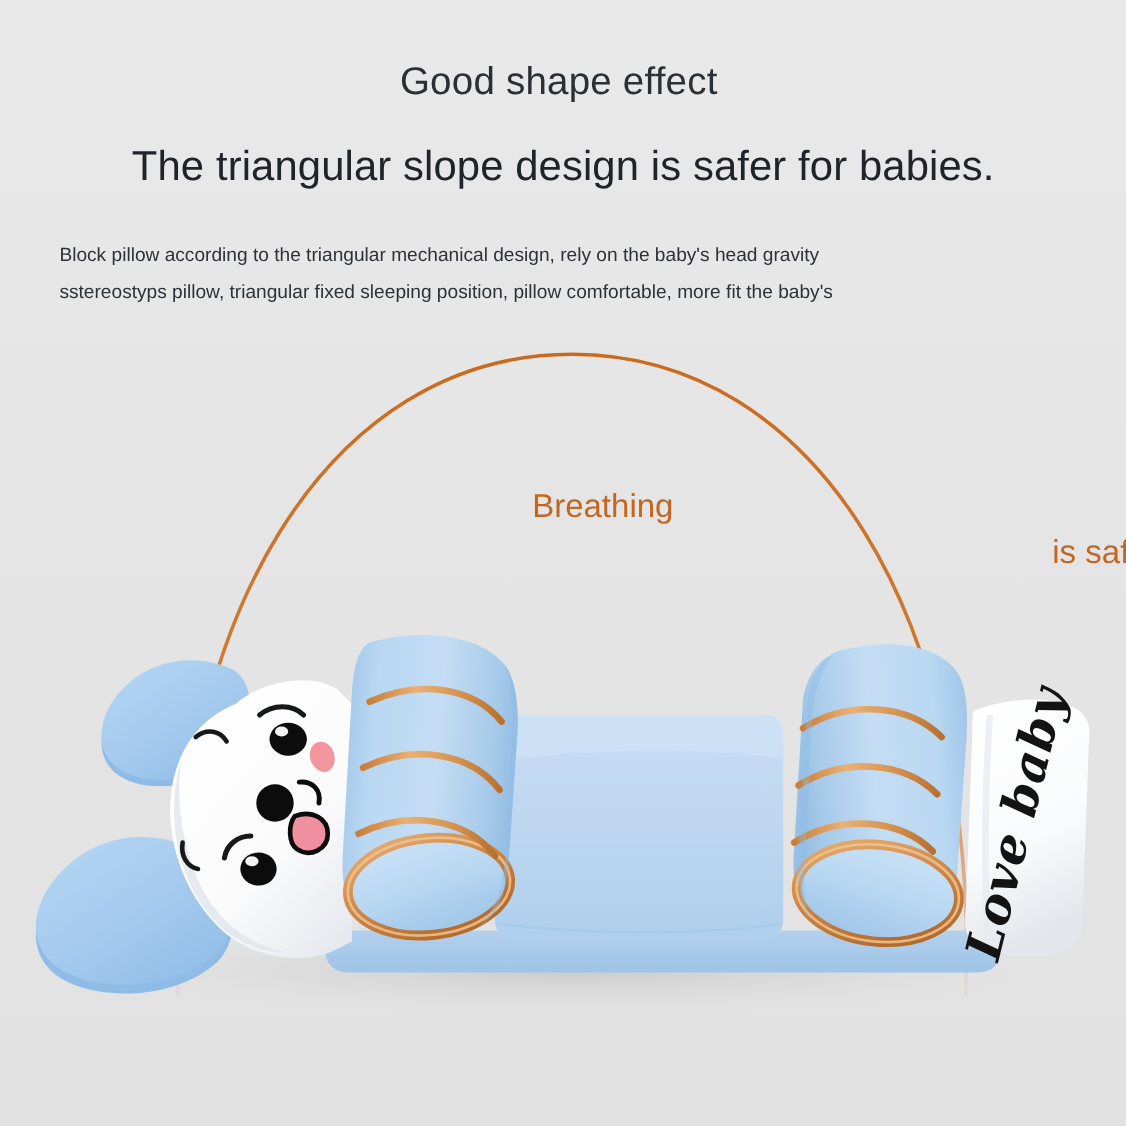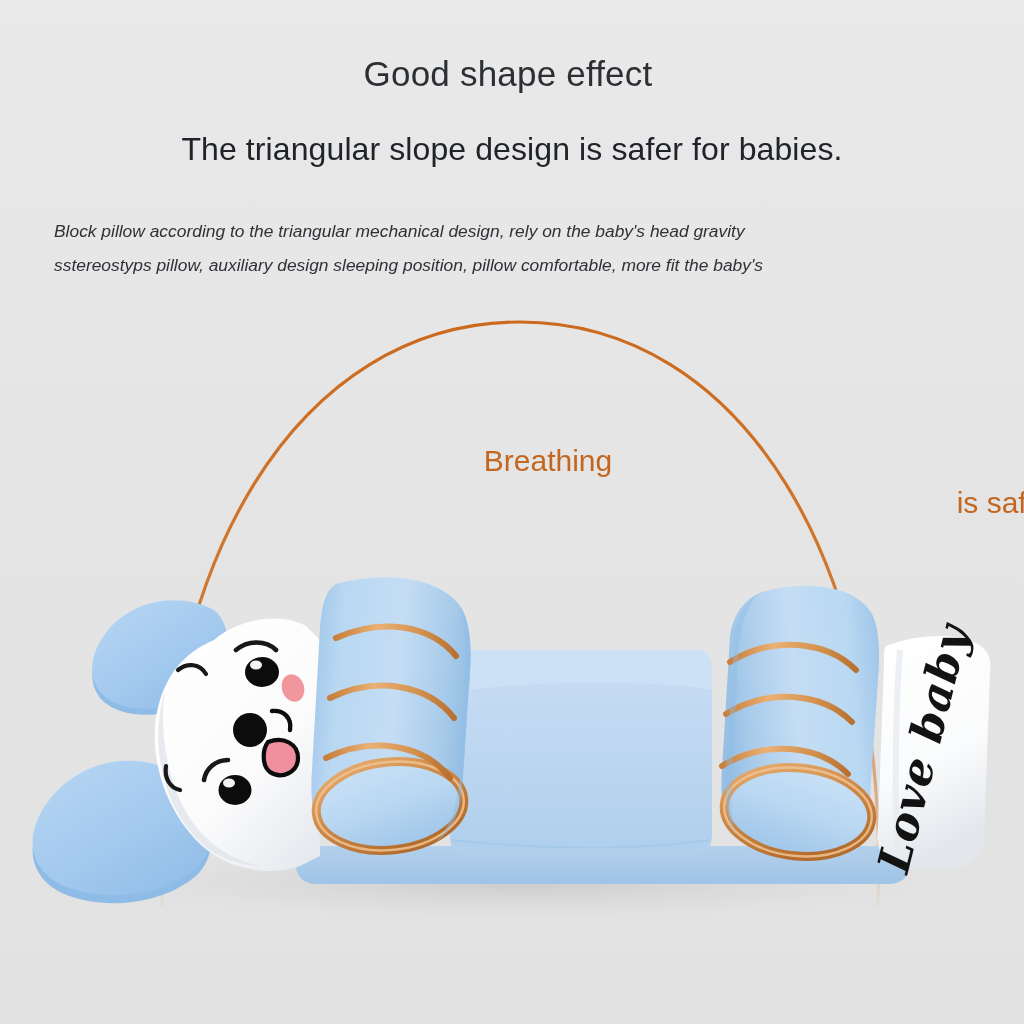--- a/index.html
+++ b/index.html
@@ -33,39 +33,38 @@
     font-weight: 400;
     color: #2c2f34;
     letter-spacing: 0.2px;
   }
   .headline {
     position: absolute;
     top: 131px;
     left: 0;
     width: 1024px;
     text-align: center;
-    font-size: 32px;
+    font-size: 38px;
     font-weight: 400;
     color: #20242a;
     letter-spacing: 0.1px;
   }
   .body-copy {
     position: absolute;
     top: 214px;
     left: 54px;
     width: 920px;
     font-size: 17.4px;
     line-height: 34px;
     color: #2e3136;
     font-weight: 400;
   }
   .body-copy .line {
     display: block;
     white-space: nowrap;
-    font-style: italic;
   }
   .arc-label {
     position: absolute;
     top: 440px;
     left: 0;
     width: 1024px;
     text-align: center;
     color: #c4661f;
     font-size: 30px;
     line-height: 42px;
@@ -81,21 +80,21 @@
 <body>
 
 <div id="banner">
 
   <div class="eyebrow">Good shape effect</div>
 
   <div class="headline">The triangular slope design is safer for babies.</div>
 
   <div class="body-copy">
     <span class="line">Block pillow according to the triangular mechanical design, rely on the baby's head gravity</span>
-    <span class="line">sstereostyps pillow, auxiliary design sleeping position, pillow comfortable, more fit the baby's</span>
+    <span class="line">sstereostyps pillow, triangular fixed sleeping position, pillow comfortable, more fit the baby's</span>
   </div>
 
   <svg id="product" viewBox="0 0 1024 1024" width="1024" height="1024">
     <defs>
 
       <linearGradient id="gBolsterL" x1="0" y1="0" x2="1" y2="0.15">
         <stop offset="0%" stop-color="#9cc3e8"></stop>
         <stop offset="22%" stop-color="#b9d8f2"></stop>
         <stop offset="58%" stop-color="#c4ddf4"></stop>
         <stop offset="88%" stop-color="#a8cbea"></stop>

